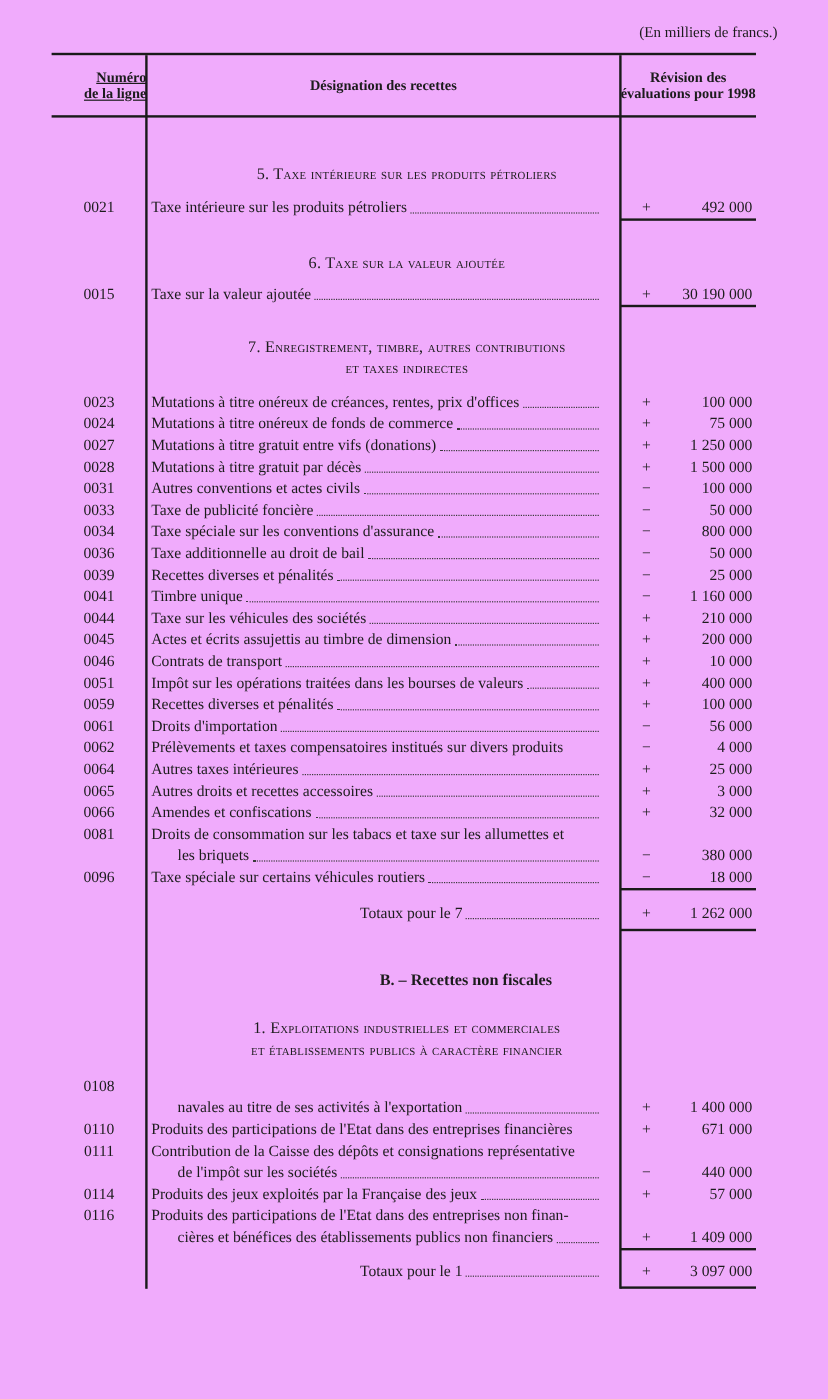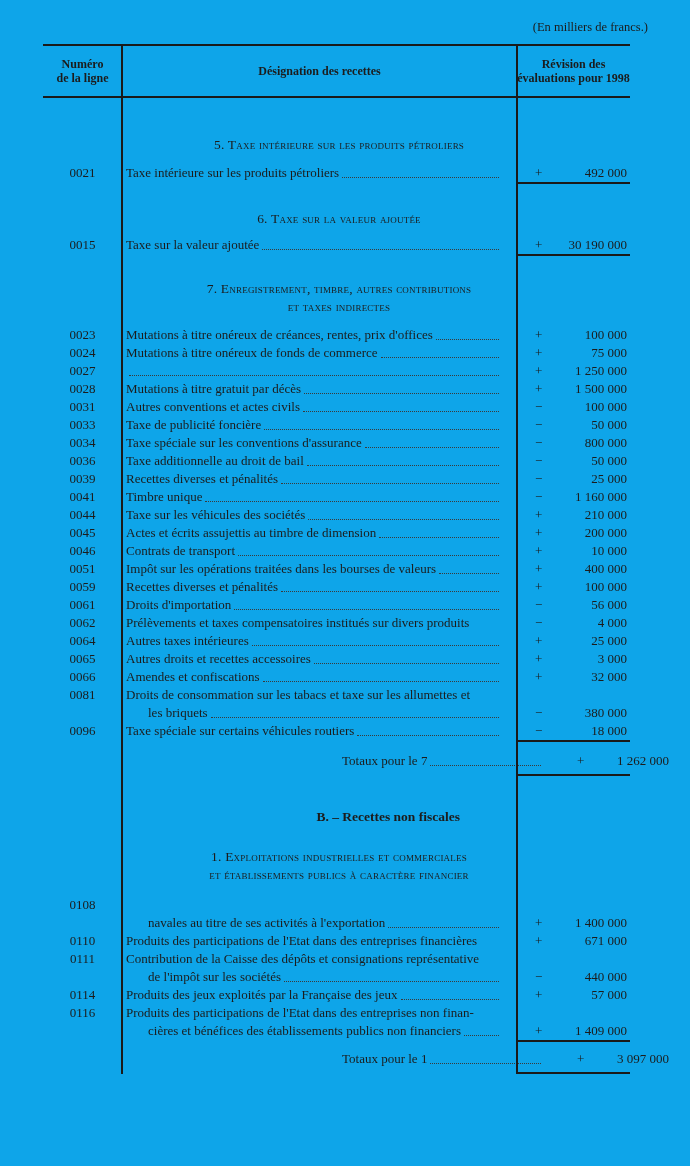--- a/index.html
+++ b/index.html
@@ -2,42 +2,42 @@
 <html><head>
 <meta charset="utf-8">
 <style>
   html,body { margin:0; padding:0; }
   body {
     width:690px; height:1166px; background:#ffffff;
     font-family:"Liberation Serif","DejaVu Serif",serif;
     color:#1c1c1c;
     -webkit-font-smoothing:antialiased;
   }
-  .page { position:relative; width:690px; height:1166px; background:#0ea5e9; overflow:hidden; }
+  .page { position:relative; width:690px; height:1166px; background:#f0abfc; overflow:hidden; }
 
   .unit-note { position:absolute; top:20px; right:42px; font-size:12.5px; }
 
   .table { position:absolute; left:43px; top:44px; width:587px; border-top:2px solid #1a1a1a; }
 
   .header { display:flex; height:50px; align-items:center; border-bottom:2px solid #1a1a1a; font-weight:bold; font-size:12px; }
-  .h1 { width:79px; text-align:center; line-height:14px; }
+  .h1 { width:79px; text-align:right; line-height:14px;text-decoration:underline; }
   .h2 { width:395px; text-align:center; }
   .h3 { width:113px; text-align:center; line-height:14px; }
 
   .vline { position:absolute; top:0; width:1.5px; background:#1a1a1a; height:1028px; }
   .v1 { left:78px; }
   .v2 { left:473px; }
 
   .body { position:relative; }
 
   .row { display:flex; height:18px; line-height:18px; font-size:13px; }
   .c1 { width:79px; text-align:center; flex:none; }
   .c2 { width:395px; flex:none; display:flex; box-sizing:border-box; padding:0 17px 0 4px; }
   .cont .c2 { padding-left:26px; }
-  .c2tot { padding-left:178px;margin-left:42px; }
+  .c2tot { padding-left:178px; }
   .c3 { width:113px; flex:none; display:flex; box-sizing:border-box; padding-right:3px; }
   .c3e { width:113px; flex:none; }
   .txt { white-space:nowrap; overflow:hidden; }
   .leader { flex:1; min-width:6px; border-bottom:1.5px dotted #3a3a3a; margin:0 1px 4px 3px; }
   .sign { width:26px; flex:none; padding-left:18px; }
   .amt { flex:1; text-align:right; }
 
   .c2sec { width:434px; flex:none; text-align:center; font-variant:small-caps; font-size:13.5px; letter-spacing:0.2px; }
   .c2secb { width:338px; flex:none; text-align:right; font-weight:bold; font-size:13.5px; }
 
@@ -137,20 +137,21 @@
             <span class="leader"></span>
           </div>
           <div class="c3">
             <span class="sign">+</span>
             <span class="amt">75 000</span>
           </div>
         </div>
         <div class="row">
           <div class="c1">0027</div>
           <div class="c2">
+            <span class="txt">Mutations à titre gratuit entre vifs (donations)</span>
             <span class="leader"></span>
           </div>
           <div class="c3">
             <span class="sign">+</span>
             <span class="amt">1 250 000</span>
           </div>
         </div>
         <div class="row">
           <div class="c1">0028</div>
           <div class="c2">

